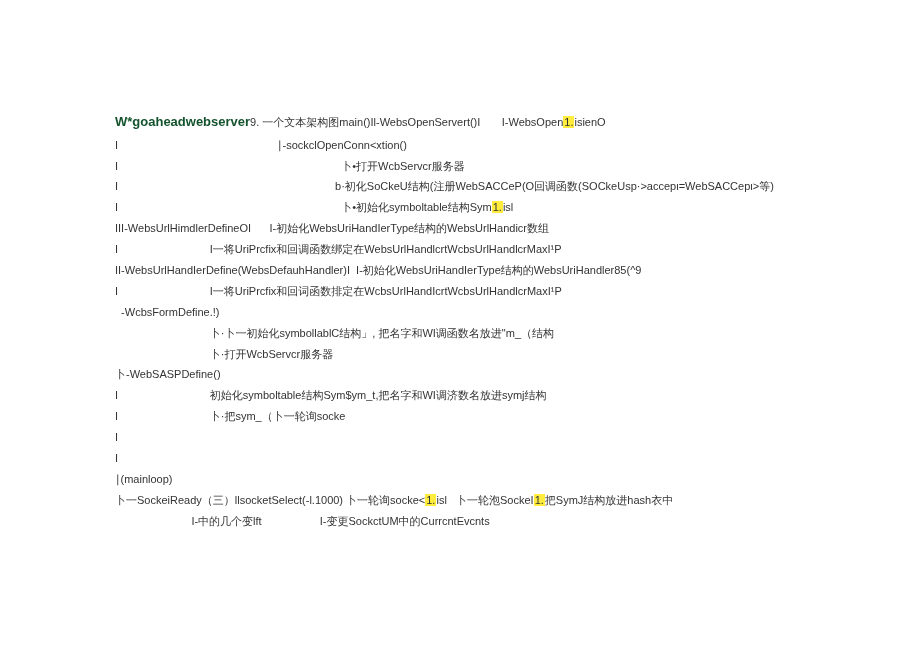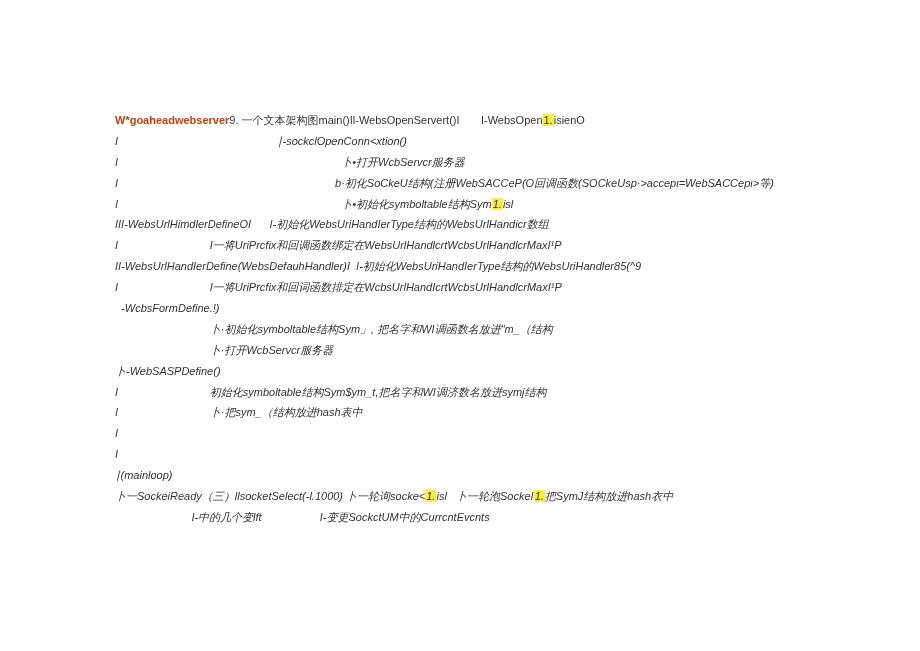--- a/index.html
+++ b/index.html
@@ -10,28 +10,27 @@
     body {
       font-family: Arial, "Microsoft YaHei", sans-serif;
       background: #ffffff;
       width: 920px;
       padding: 110px 0 0 115px;
       font-size: 11px;
       line-height: 1.9;
       color: #333333;
     }
     .title {
-      color: #c2410c;
+      color: #14532d;
       font-weight: bold;
-      font-size: 11px;
+      font-size: 13px;
     }
     .line {
       white-space: pre;
       display: block;
-      font-style: italic;
     }
     .hl {
       background-color: #ffec3d;
       font-weight: normal;
       padding: 0 1px;
     }
     .title-line {
       white-space: pre;
     }
   </style>
@@ -43,22 +42,22 @@
 <span class="line">I                                                                         卜•打开WcbServcr服务器</span>
 <span class="line">I                                                                       b·初化SoCkeU结构(注册WebSACCeP(O回调函数(SOCkeUsp·&gt;accepι=WebSACCepι&gt;等)</span>
 <div class="line"><span>I                                                                         卜•初始化symboltable结构Sym</span><span class="hl">1.</span><span>isl</span></div>
 <span class="line">III-WebsUrlHimdlerDefineOI      I-初始化WebsUriHandIerType结构的WebsUrlHandicr数组</span>
 <span class="line">I                              I一将UriPrcfix和回调函数绑定在WebsUrlHandlcrtWcbsUrlHandlcrMaxI¹P</span>
 <span class="line">II-WebsUrlHandIerDefine(WebsDefauhHandler)I  I-初始化WebsUriHandIerType结构的WebsUriHandler85(^9</span>
 <span class="line">I                              I一将UriPrcfix和回词函数排定在WcbsUrlHandIcrtWcbsUrlHandlcrMaxI¹P</span>
 <span class="line"></span>
 <span class="line"></span>
 <span class="line">  -WcbsFormDefine.!)</span>
-<span class="line">                               卜·初始化symboltable结构Sym」, 把名字和WI调函数名放进"m_（结构</span>
+<span class="line">                               卜·卜一初始化symbollablC结构」, 把名字和WI调函数名放进"m_（结构</span>
 <span class="line">                               卜·打开WcbServcr服务器</span>
 <span class="line">卜-WebSASPDefine()</span>
 <span class="line">I                              初始化symboltable结构Sym$ym_t,把名字和WI调济数名放进symj结构</span>
-<span class="line">I                              卜·把sym_（结构放进hash表中</span>
+<span class="line">I                              卜·把sym_（卜一轮询socke</span>
 <span class="line">I</span>
 <span class="line">I</span>
 <span class="line">∣(mainloop)</span>
 <div class="line"><span>卜一SockeiReady（三）llsocketSelect(-l.1000) 卜一轮询socke&lt;</span><span class="hl">1.</span><span>isl   卜一轮泡SockeI</span><span class="hl">1.</span><span>把SymJ结构放进hash衣中</span></div>
 <span class="line">                         I-中的几个变lft                   I-变更SockctUM中的CurrcntEvcnts</span>
 
 </body></html>

